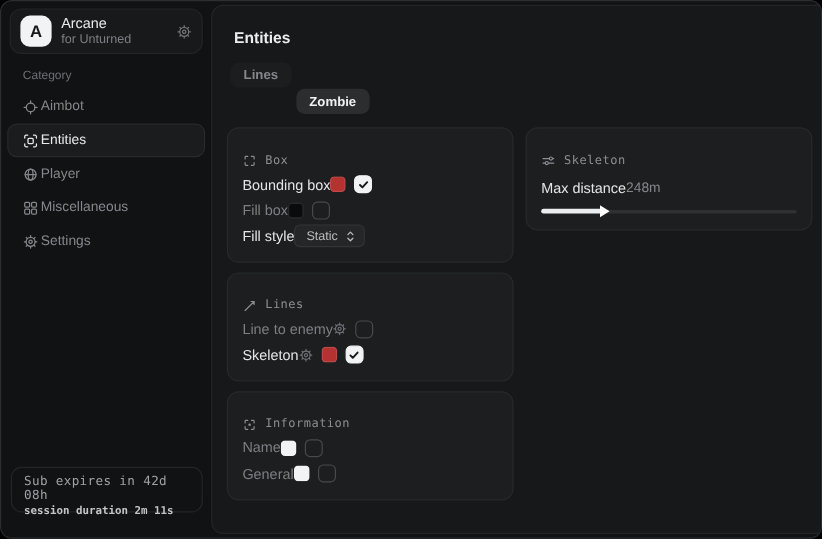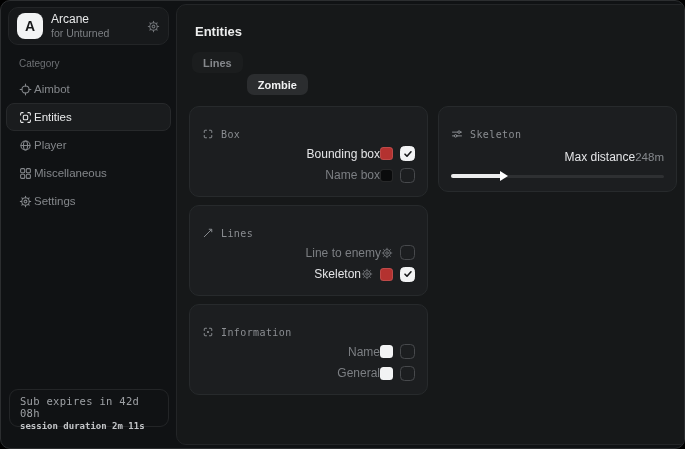--- a/index.html
+++ b/index.html
@@ -40,21 +40,21 @@
     font-family:inherit; background:#1b1d1e; color:#85888c; cursor:pointer;
     display:flex; align-items:center; font-weight:bold; }
   .tab.active { background:#2b2d2f; color:#f0f1f2;margin-top:22px; }
 
   .columns { display:flex; gap:10px; margin-top:11px; }
   .col { display:flex; flex-direction:column; gap:8px; width:239px; }
   .card { background:#1c1e20; border:1px solid #272a2c; border-radius:10px; padding:18px 12px 10px; }
   .card-head { display:flex; align-items:center; gap:7px; color:#8b8e92; height:18px; }
   .card-title { font-family:"DejaVu Sans Mono","Liberation Mono",monospace; font-size:10px;
     letter-spacing:0.4px; color:#8b8e92; }
-  .row { display:flex; align-items:center; justify-content:flex-end; height:21.5px; }
+  .row { display:flex; align-items:center; justify-content:flex-start; height:21.5px; }
   .row-label { font-size:12px; color:#e4e5e7; font-weight:500; }
   .row-label.dim { color:#7c7f83; }
   .controls { display:flex; align-items:center; gap:7px; }
 
   .swatch { width:13px; height:13px; border-radius:3.5px; cursor:pointer;
     border:1px solid rgba(255,255,255,0.12); }
   .checkbox { width:15px; height:15px; border-radius:4.5px; border:1.5px solid #47494c;
     cursor:pointer; display:flex; align-items:center; justify-content:center; background:transparent; }
   .checkbox.checked { background:#f2f3f4; border-color:#f2f3f4; }
   .dropdown { height:19px; background:#242628; border:1px solid #323436; border-radius:5px;
@@ -180,24 +180,37 @@
             <span class="controls">
               <span class="swatch" style="background: rgb(180, 50, 48);"></span>
               <span class="checkbox checked">
                 <svg width="10" height="10" viewBox="0 0 10 10" fill="none" stroke="#17181a" stroke-width="1.6" stroke-linecap="round" stroke-linejoin="round">
                     <path d="M2 5.2l2 2 4-4.4"></path>
                   </svg>
               </span>
             </span>
           </div>
           <div class="row">
-            <span class="row-label dim">Name box</span>
+            <span class="row-label dim">Fill box</span>
             <span class="controls">
               <span class="swatch" style="background: rgb(10, 11, 12);"></span>
               <span class="checkbox"></span>
+            </span>
+          </div>
+          <div class="row">
+            <span class="row-label">Fill style</span>
+            <span class="controls">
+              <span class="dropdown">
+                <span>Static</span>
+                <span class="icon">
+                  <svg width="10" height="10" viewBox="0 0 12 12" fill="none" stroke="currentColor" stroke-width="1.3" stroke-linecap="round" stroke-linejoin="round">
+                      <path d="M3.5 4.2L6 1.7l2.5 2.5M3.5 7.8L6 10.3l2.5-2.5"></path>
+                    </svg>
+                </span>
+              </span>
             </span>
           </div>
         </section>
 
         <section class="card">
           <div class="card-head">
             <span class="icon">
               <svg width="12" height="12" viewBox="0 0 16 16" fill="none" stroke="currentColor" stroke-width="1.3" stroke-linecap="round">
                 <path d="M3 13L12.2 3.8M9.6 3h3.4v3.4"></path>
               </svg>

